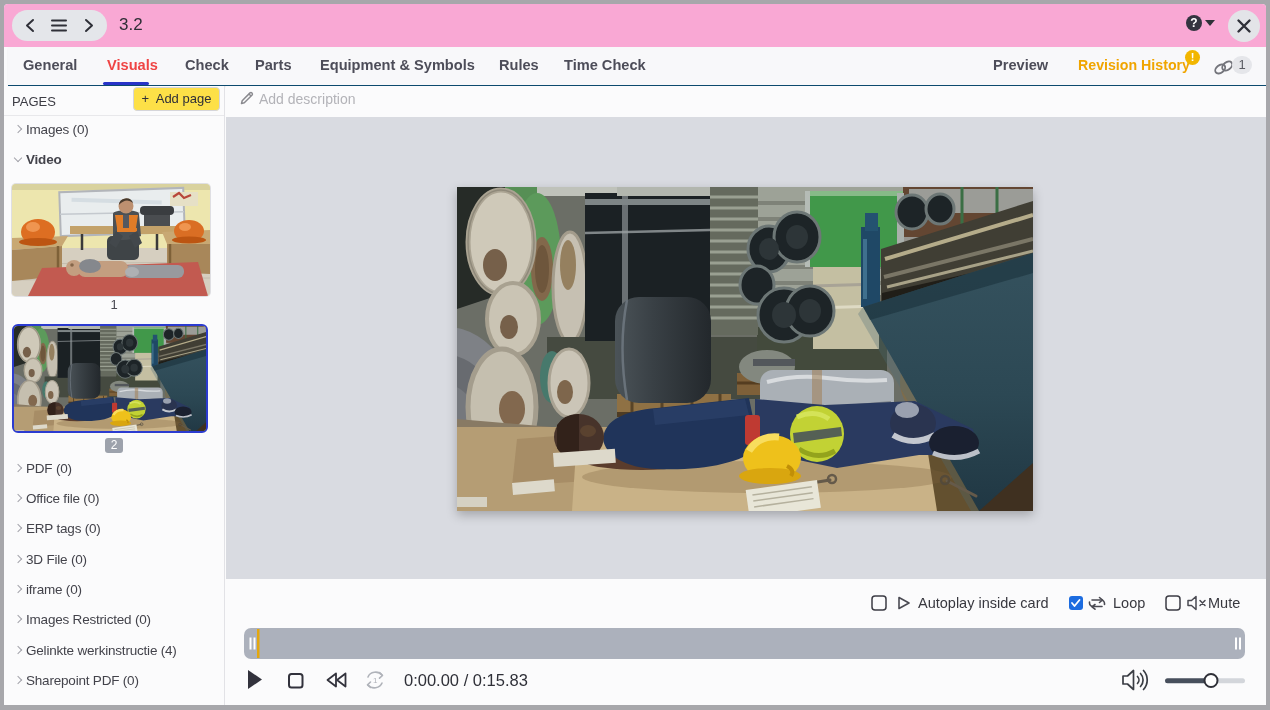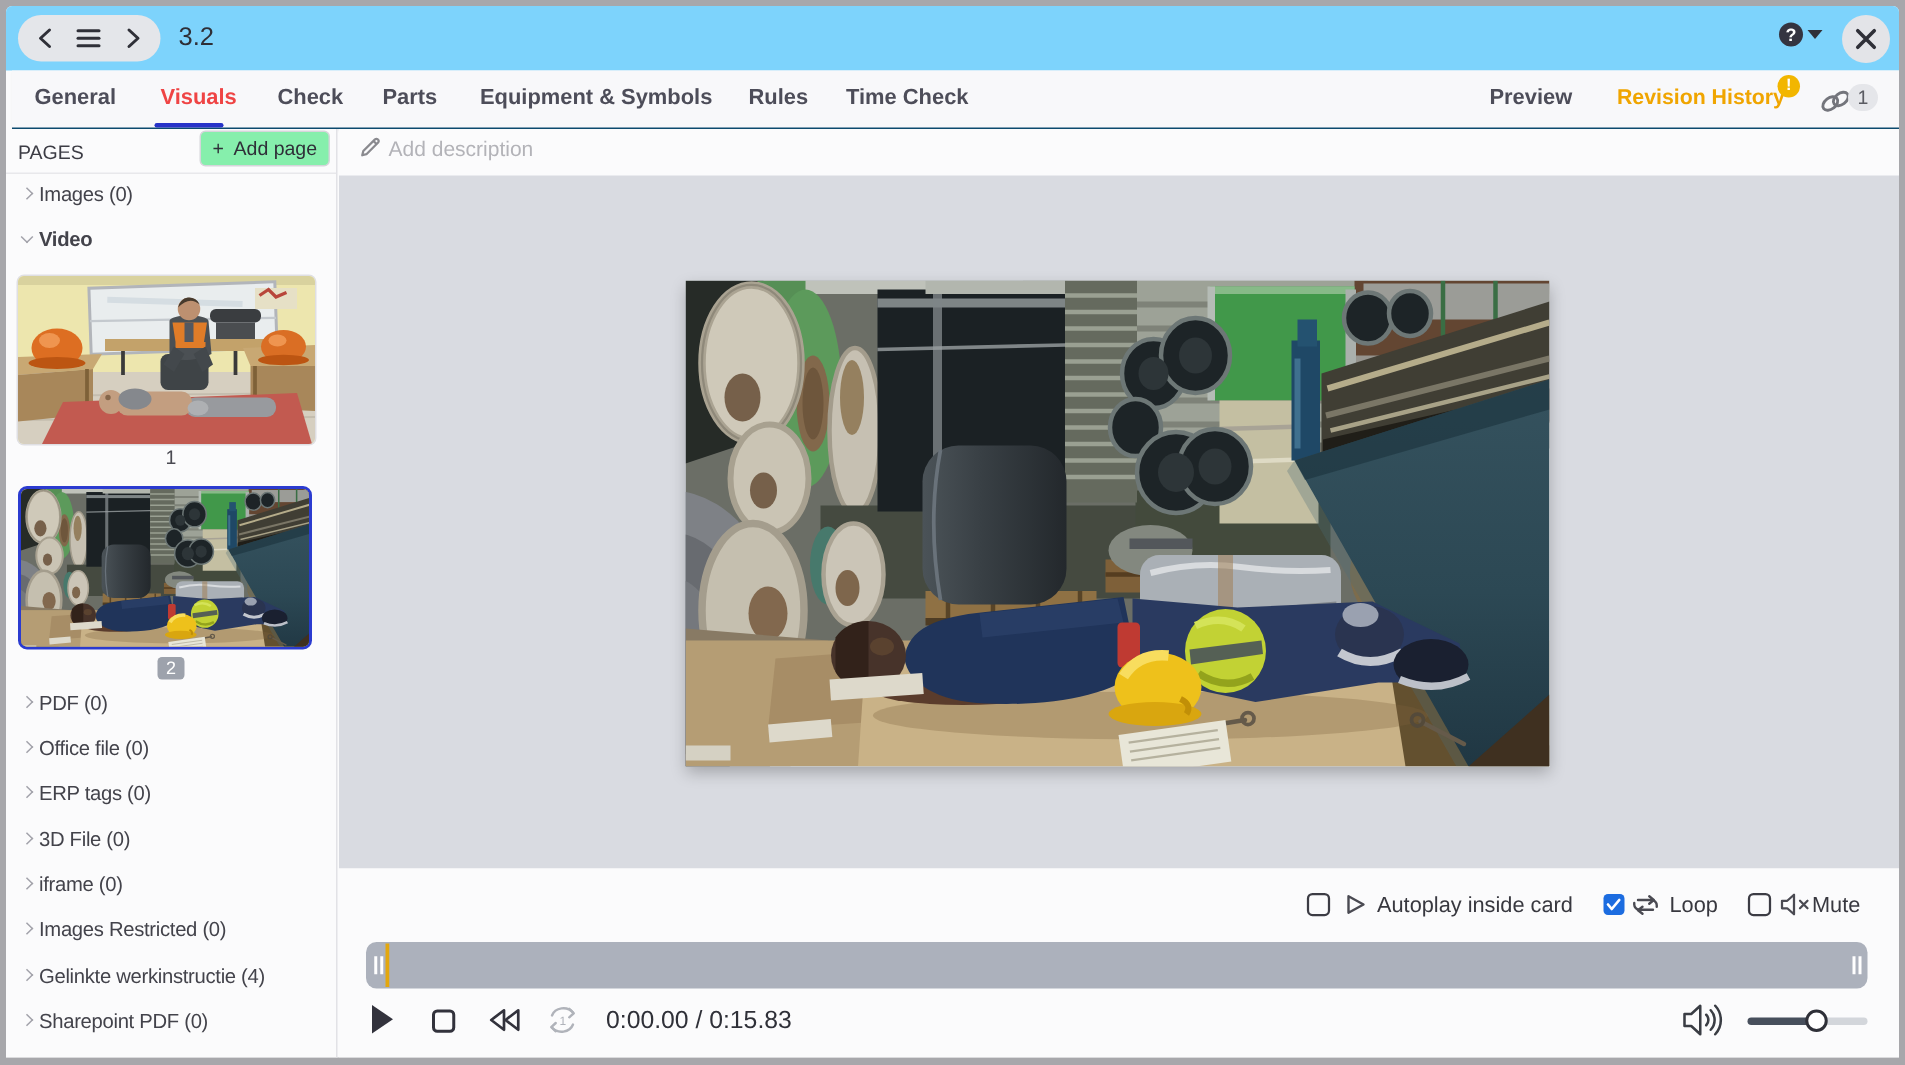--- a/index.html
+++ b/index.html
@@ -1,42 +1,42 @@
 <!DOCTYPE html>
 <html><head>
 <meta charset="utf-8">
 <style>
   * { margin:0; padding:0; box-sizing:border-box; }
   html,body { width:1270px; height:710px; overflow:hidden; }
   body { background:#a7a7ab; font-family:"Liberation Sans",sans-serif; position:relative; }
   #app { position:absolute; left:4px; top:4px; width:1262px; height:701px; background:#fbfbfc; overflow:hidden; border-radius:4px 4px 0 0; }
 
   
-  #topbar { position:absolute; left:0; top:0; width:100%; height:43px; background:#7dd3fc; }
+  #topbar { position:absolute; left:0; top:0; width:100%; height:43px; background:#f9a8d4; }
   #navpill { position:absolute; left:8px; top:6px; width:95px; height:31px; background:#e4e6ea; border-radius:16px; }
   #navpill svg { position:absolute; top:0; left:0; }
   #steplabel { position:absolute; left:115px; top:11px; font-size:17px; color:#2e2e36; }
   #title { position:absolute; left:154px; top:10.5px; font-size:17.5px; letter-spacing:1.1px; color:#2e2e36; }
   #helpbtn { position:absolute; left:1182px; top:11px; width:16px; height:16px; background:#343440; border-radius:50%; color:#fff; font-size:12px; font-weight:bold; text-align:center; line-height:16px; }
   #helpcaret { position:absolute; left:1201px; top:16px; width:0; height:0; border-left:5px solid transparent; border-right:5px solid transparent; border-top:6px solid #2f3038; }
   #closebtn { position:absolute; left:1224px; top:6px; width:32px; height:32px; background:#e3e4e8; border-radius:50%; }
 
   
   #tabbar { position:absolute; left:4px; top:43px; width:100%; height:39px; background:#f8f8fa; border-bottom:1px solid #0c4a6e; box-shadow:0 1px 2px rgba(0,0,0,0.05); }
   .tab { position:absolute; top:10px; font-size:14.6px; font-weight:600; color:#4d4d59; letter-spacing:0; }
   #tab-visuals { color:#ef4444; }
   #visuals-underline { position:absolute; left:99px; top:78px; width:46px; height:3px; background:#2733c8; border-radius:2px; }
   #rh-badge { position:absolute; left:1181px; top:46px; width:15px; height:15px; background:#f2b600; border-radius:50%; color:#fff; font-size:11px; font-weight:bold; text-align:center; line-height:15px; }
   #link-pill { position:absolute; left:1228px; top:52px; width:20px; height:18px; background:#e5e6ea; border-radius:9px; color:#5a5b62; font-size:13px; text-align:center; line-height:18px; }
 
   
   #sidebar { position:absolute; left:0; top:82px; width:221px; height:619px; background:#fbfbfc; border-right:1px solid #e2e2e6; }
   #pages-hdr { position:absolute; left:0; top:0; width:100%; height:30px; border-bottom:1px solid #e8e8eb; }
   #pages-lbl { position:absolute; left:8px; top:8px; font-size:13px; color:#3c3c44; }
-  #addpage { position:absolute; left:129px; top:1px; width:87px; height:24px; background:#86efac; border:1px solid #d5d5da; border-radius:4px; font-size:13px; color:#2f2f38; text-align:center; line-height:22px; }
+  #addpage { position:absolute; left:129px; top:1px; width:87px; height:24px; background:#fde047; border:1px solid #d5d5da; border-radius:4px; font-size:13px; color:#2f2f38; text-align:center; line-height:22px; }
   .treeitem { position:absolute; left:0; font-size:13.5px; letter-spacing:-0.2px; color:#43434b; }
   .treeitem .chev { position:absolute; left:11px; top:4px; width:6px; height:6px; border-right:1.6px solid #a2a2aa; border-bottom:1.6px solid #a2a2aa; transform:rotate(-45deg); }
   .treeitem .chevdown { position:absolute; left:11px; top:3px; width:6px; height:6px; border-right:1.6px solid #a2a2aa; border-bottom:1.6px solid #a2a2aa; transform:rotate(45deg); }
   .treeitem .lbl { position:absolute; left:22px; top:0; width:190px; }
   .thumbwrap { position:absolute; }
   .thumbnum { position:absolute; width:100%; text-align:center; font-size:13px; color:#4a4a52; }
 </style>
 </head>
 <body>
 <div id="app">

